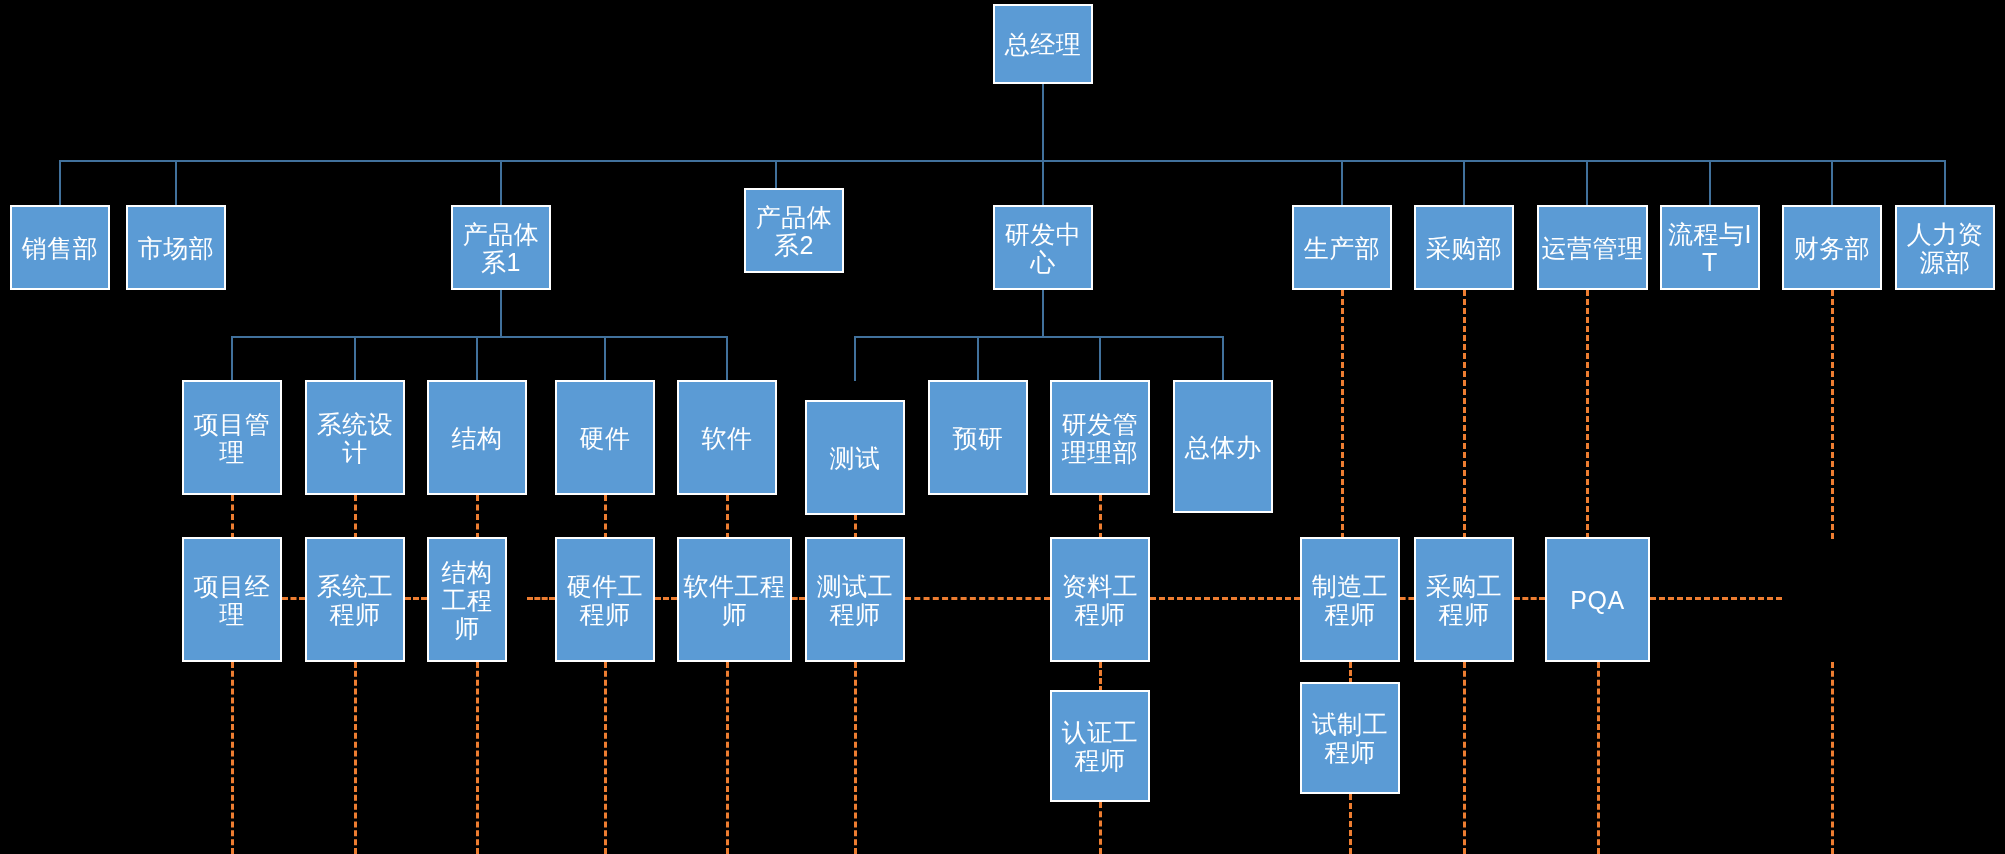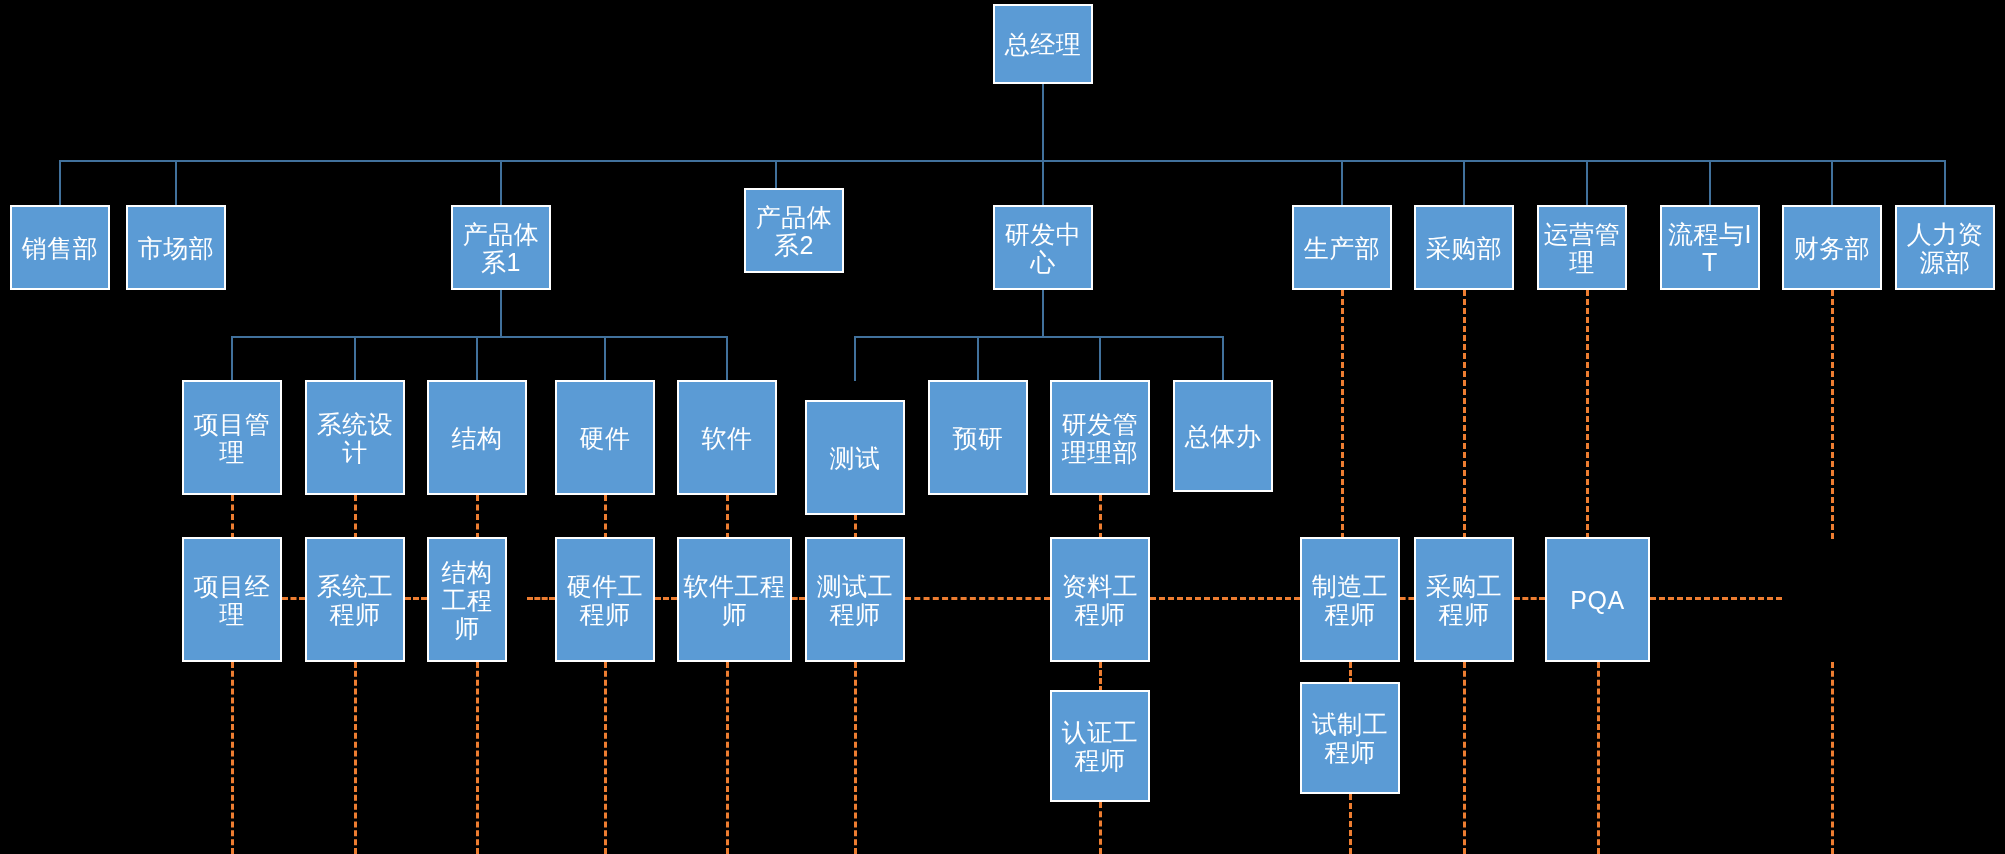--- a/index.html
+++ b/index.html
@@ -126,34 +126,34 @@
 
   <div class="node" style="left:993px; top:4px; width:100px; height:80px;">总经理</div>
 
   <div class="node" style="left:10px; top:205px; width:100px; height:85px;">销售部</div>
   <div class="node" style="left:126px; top:205px; width:100px; height:85px;">市场部</div>
   <div class="node" style="left:451px; top:205px; width:100px; height:85px;">产品体系1</div>
   <div class="node" style="left:726px; top:188px; width:100px; height:85px;margin-left:18px;">产品体系2</div>
   <div class="node" style="left:993px; top:205px; width:100px; height:85px;">研发中心</div>
   <div class="node" style="left:1292px; top:205px; width:100px; height:85px;">生产部</div>
   <div class="node" style="left:1414px; top:205px; width:100px; height:85px;">采购部</div>
-  <div class="node" style="left:1537px; top:205px; width:90px; height:85px;">运营管理</div>
+  <div class="node" style="left:1537px; top:205px; width:111px; height:85px;">运营管理</div>
   <div class="node" style="left:1660px; top:205px; width:100px; height:85px;">流程与IT</div>
   <div class="node" style="left:1782px; top:205px; width:100px; height:85px;">财务部</div>
   <div class="node" style="left:1895px; top:205px; width:100px; height:85px;">人力资源部</div>
 
   <div class="node" style="left:182px; top:380px; width:100px; height:115px;">项目管理</div>
   <div class="node" style="left:305px; top:380px; width:100px; height:115px;">系统设计</div>
   <div class="node" style="left:427px; top:380px; width:100px; height:115px;">结构</div>
   <div class="node" style="left:555px; top:380px; width:100px; height:115px;">硬件</div>
   <div class="node" style="left:677px; top:380px; width:100px; height:115px;">软件</div>
   <div class="node" style="left:805px; top:400px; width:100px; height:115px;">测试</div>
   <div class="node" style="left:928px; top:380px; width:100px; height:115px;">预研</div>
   <div class="node" style="left:1050px; top:380px; width:100px; height:115px;">研发管理理部</div>
-  <div class="node" style="left:1173px; top:380px; width:100px; height:112px;">总体办</div>
+  <div class="node" style="left:1173px; top:380px; width:100px; height:133px;">总体办</div>
 
   <div class="node" style="left:182px; top:537px; width:100px; height:125px;">项目经理</div>
   <div class="node" style="left:305px; top:537px; width:100px; height:125px;">系统工程师</div>
   <div class="node" style="left:427px; top:537px; width:80px; height:125px;">结构工程师</div>
   <div class="node" style="left:555px; top:537px; width:100px; height:125px;">硬件工程师</div>
   <div class="node" style="left:677px; top:537px; width:115px; height:125px;">软件工程师</div>
   <div class="node" style="left:805px; top:537px; width:100px; height:125px;">测试工程师</div>
   <div class="node" style="left:1050px; top:537px; width:100px; height:125px;">资料工程师</div>
   <div class="node" style="left:1300px; top:537px; width:100px; height:125px;">制造工程师</div>
   <div class="node" style="left:1414px; top:537px; width:100px; height:125px;">采购工程师</div>

